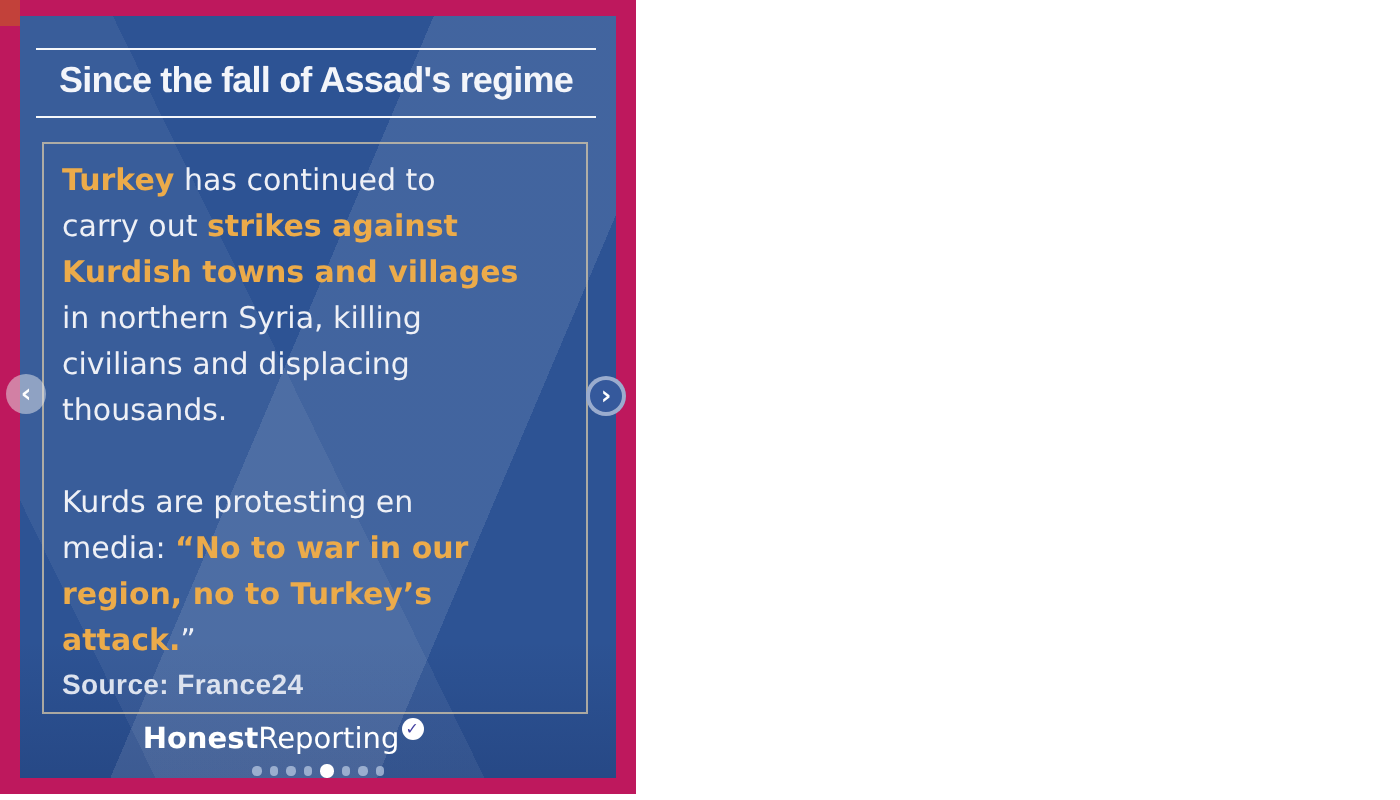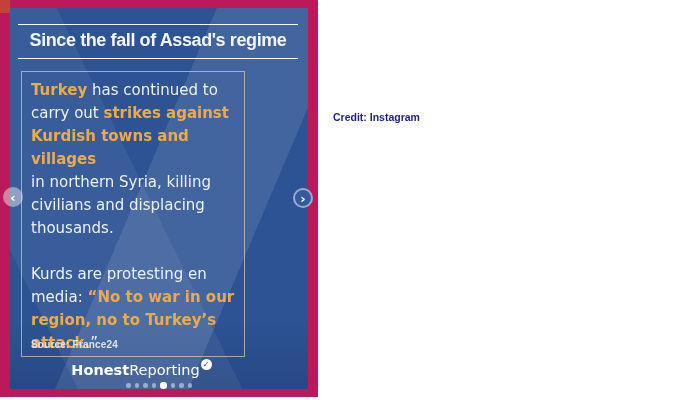--- a/index.html
+++ b/index.html
@@ -28,32 +28,32 @@
   }
   .card-header{
     position:absolute;left:18px;top:24px;width:280px;
     border-top:1.5px solid rgba(255,255,255,0.95);
     border-bottom:1.5px solid rgba(255,255,255,0.95);
     padding:5px 0 7px 0;text-align:center;
     font-size:18px;font-weight:bold;letter-spacing:-0.4px;
     color:#f3f5fa;white-space:nowrap;
   }
   .quote-box{
-    position:absolute;left:21px;top:71px;width:224px;height:286px;
+    position:absolute;left:21px;top:71px;width:273px;height:286px;
     box-sizing:border-box;border:1.5px solid rgba(214,199,168,0.75);
     padding:7px 9px;
   }
   .quote-box p{
     margin:0 0 23px 0;font-family:"DejaVu Sans",sans-serif;
     font-size:15px;line-height:23px;color:#eef0f6;white-space:pre-line;
   }
   .hl{color:#ecab4a;font-weight:bold;}
   .source{
     position:absolute;left:9px;bottom:6px;
-    font-size:10px;font-weight:bold;color:#dce2ee;letter-spacing:0.2px;
+    font-size:14px;font-weight:bold;color:#dce2ee;letter-spacing:0.2px;
   }
   .brand{
     position:absolute;left:0;top:362px;width:282px;text-align:center;
     color:#ffffff;font-family:"DejaVu Sans",sans-serif;font-size:14.5px;
   }
   .brand .b{font-weight:bold;}
   .badge{
     display:inline-block;width:11px;height:11px;border-radius:50%;
     background:#ffffff;color:#4340a0;font-size:8px;line-height:11px;
     text-align:center;vertical-align:top;position:relative;top:-3px;left:1px;
@@ -124,14 +124,13 @@
 
   <button class="nav-btn nav-prev">
       <span>‹</span>
     </button>
   <button class="nav-btn nav-next">
       <span>›</span>
     </button>
 </div>
 
 <div class="caption">
-  <p>Credit: Instagram</p>
 </div>
 
 </body></html>

